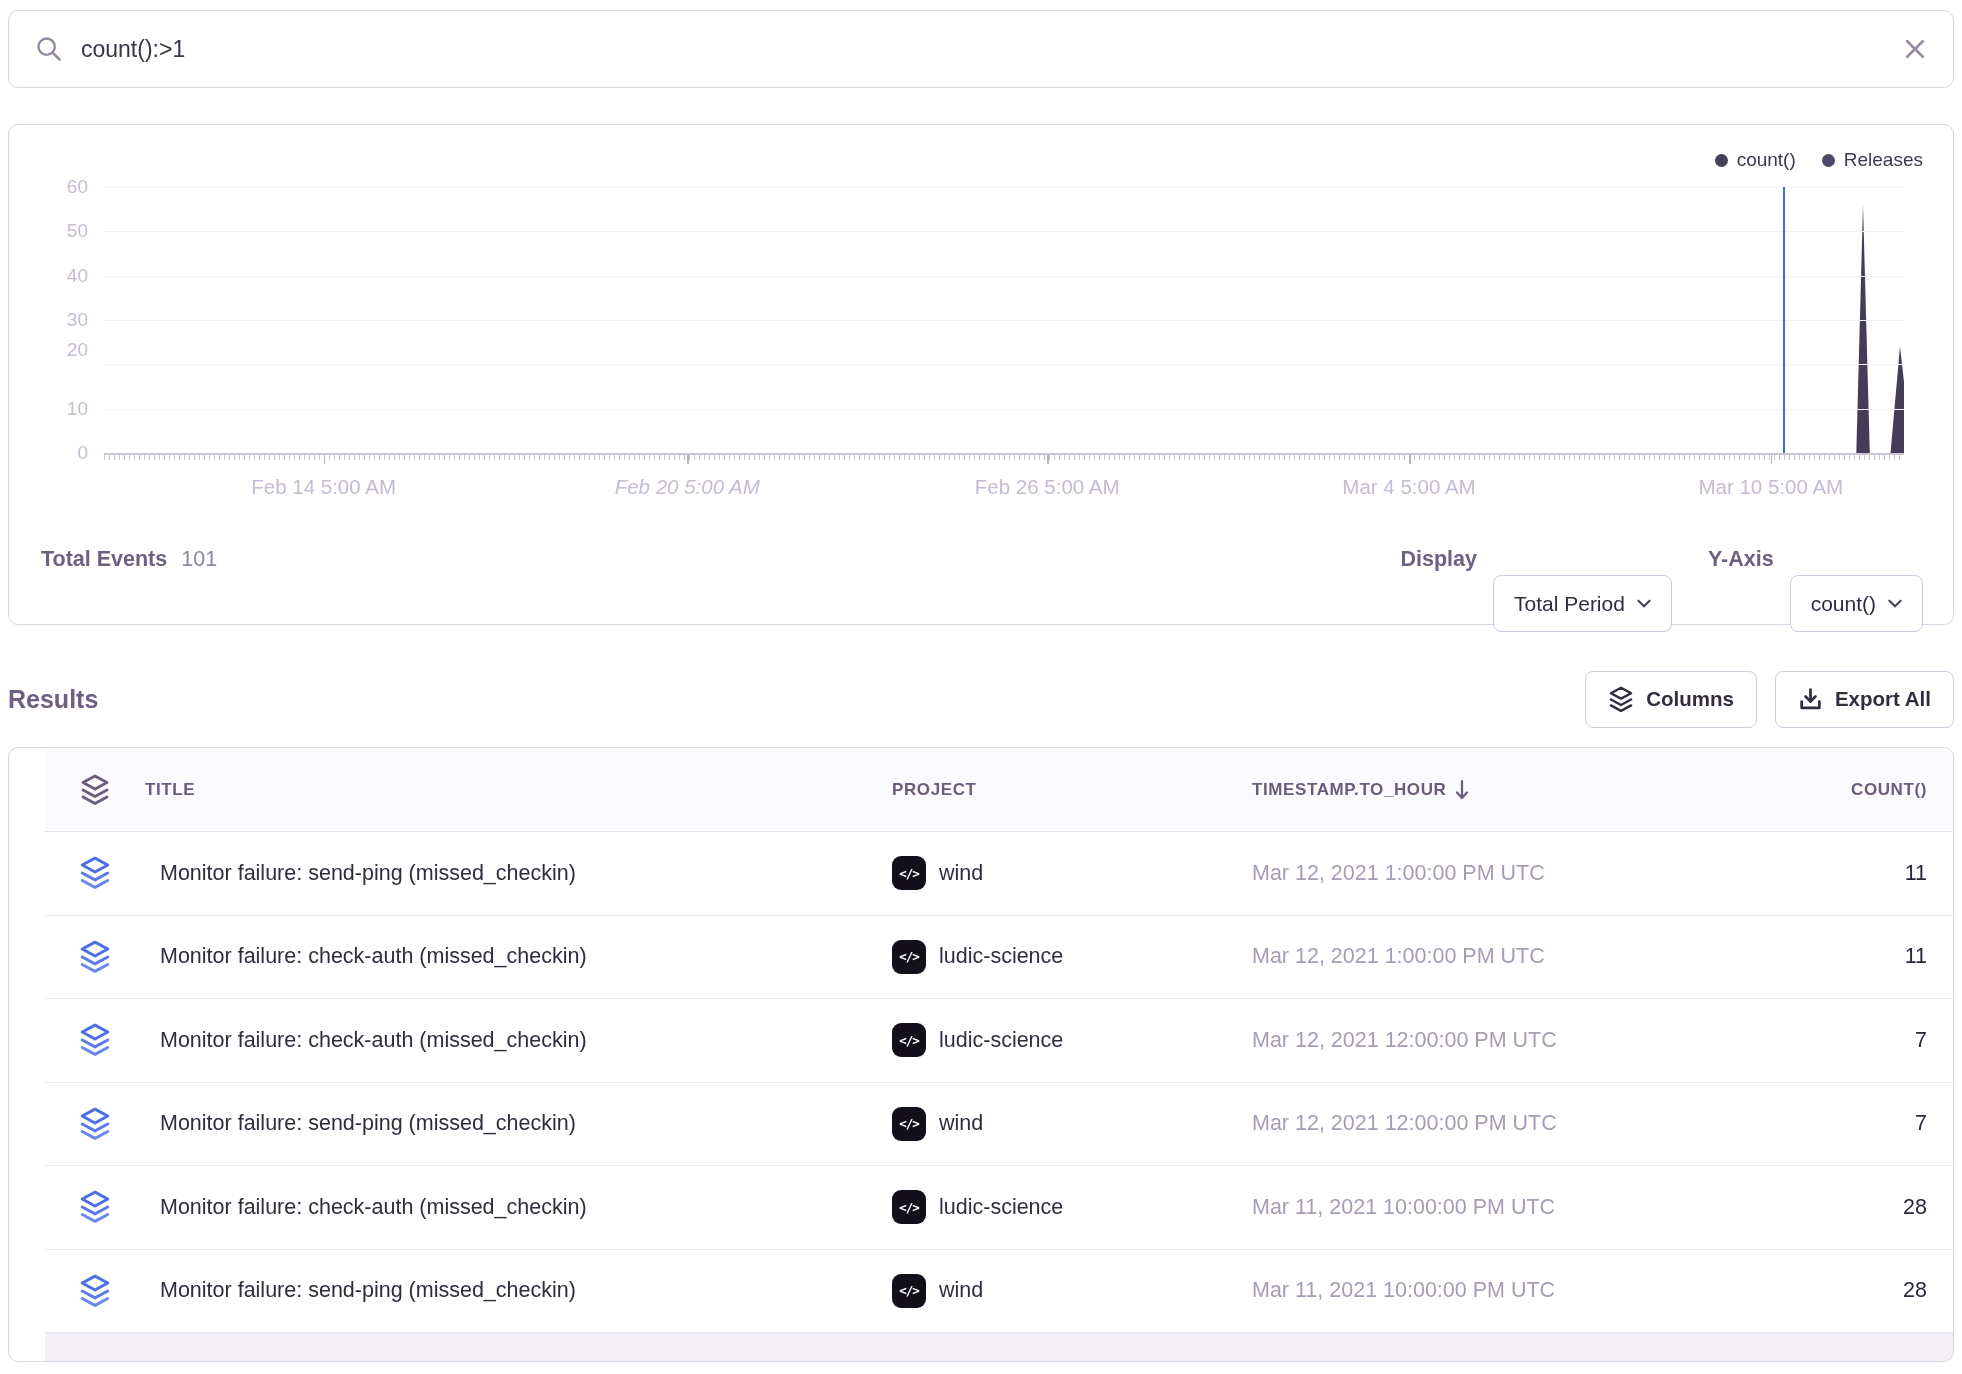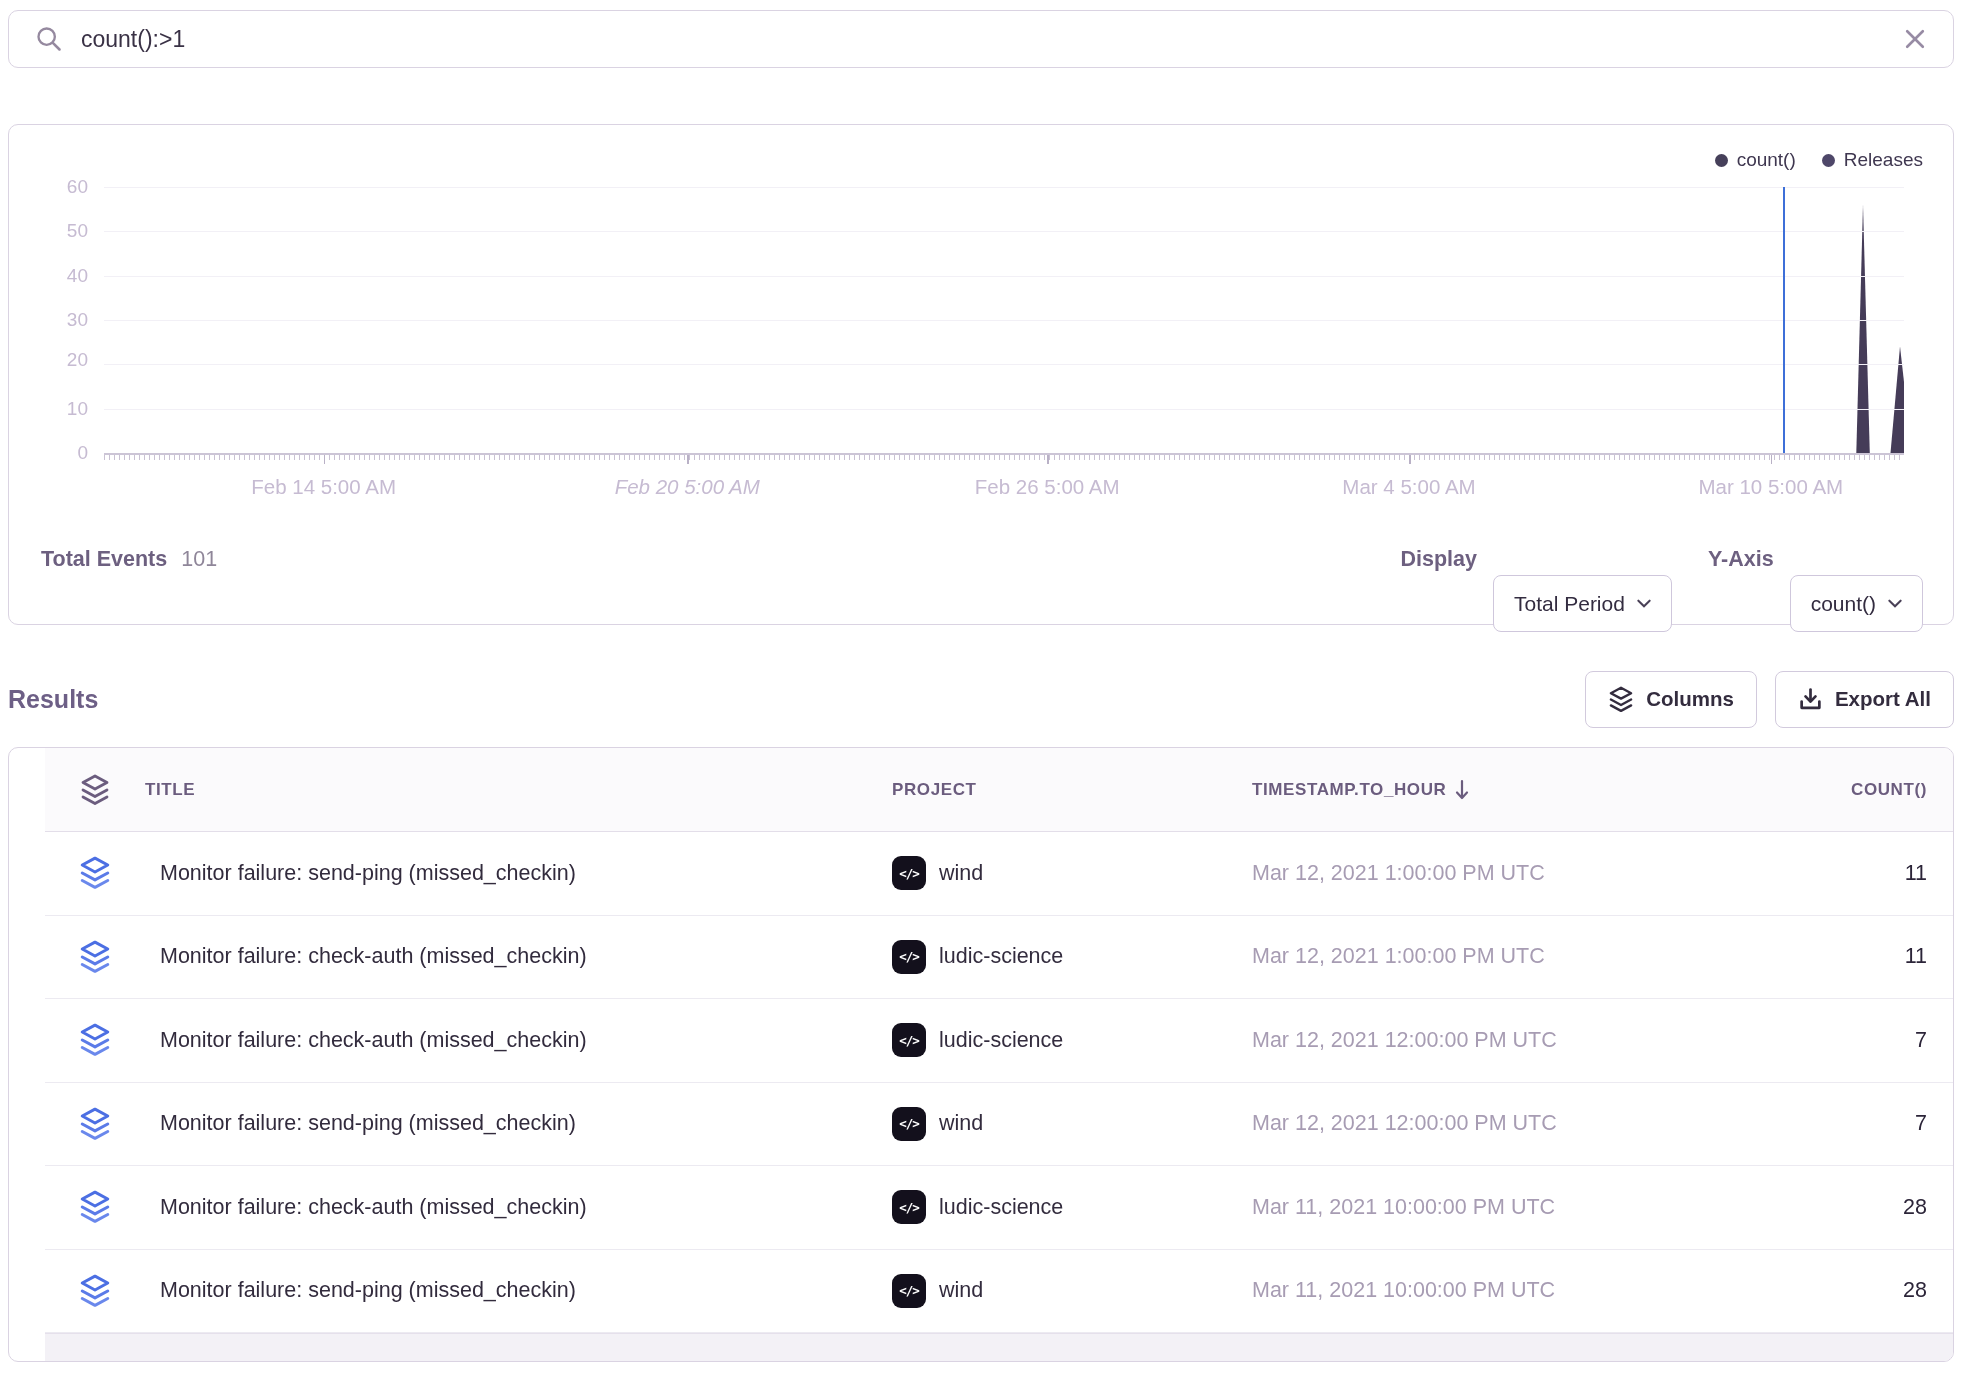--- a/index.html
+++ b/index.html
@@ -3,21 +3,21 @@
 <meta charset="utf-8">
 <style>
   * { box-sizing: border-box; margin: 0; padding: 0; }
   html,body { width: 1962px; height: 1374px; background:#ffffff;
     font-family:"Liberation Sans", sans-serif; color:#332C3E; position:relative; overflow:hidden; }
 
   .panel { position:absolute; left:8px; width:1946px; background:#fff;
     border:1.5px solid #DAD3E2; border-radius:10px;padding-left:36px; }
 
   
-  #search-panel { top:10px; height:58px; display:flex; align-items:center; padding:0 26px; gap:18px; }
+  #search-panel { top:10px; height:78px; display:flex; align-items:center; padding:0 26px; gap:18px; }
   #search-input { flex:1; border:none; outline:none; font-family:"Liberation Sans",sans-serif;
      font-size:23px; color:#393145; background:transparent; }
   .icon-btn { background:none; border:none; cursor:pointer; display:flex; align-items:center; }
 
   
   #chart-panel { top:124px; height:501px; }
   #chart-legend { position:absolute; top:24px; right:30px; display:flex; gap:26px; align-items:center;
      font-size:19px; font-weight:500; color:#3F3750; z-index:5; }
   .legend-item { display:flex; align-items:center; gap:9px; cursor:pointer; }
   .legend-dot { width:13px; height:13px; border-radius:50%; display:inline-block; }
@@ -110,21 +110,21 @@
     <div class="axis-line"></div>
     <div class="axis-minor-ticks"></div>
     <svg id="spikes-svg" preserveAspectRatio="none" viewBox="0 0 1800 266">
         <polygon points="1752.3,266.0 1759.0,17.7 1765.8,266.0" fill="#453C58"></polygon>
         <polygon points="1786.5,266.0 1796.0,159.6 1800.0,195.1 1800.0,266.0" fill="#453C58"></polygon>
       </svg>
   <div class="ytick" style="top: 266px;">0</div>
       <div class="gridline" style="top: 221.667px;"></div>
       <div class="ytick" style="top: 221.667px; text-align: right;">10</div>
       <div class="gridline" style="top: 177.333px;"></div>
-      <div class="ytick" style="top: 173px; text-align: center;">20</div>
+      <div class="ytick" style="top: 163px; text-align: center;">20</div>
       <div class="gridline" style="top: 133px;"></div>
       <div class="ytick" style="top: 133px;">30</div>
       <div class="gridline" style="top: 88.6667px;"></div>
       <div class="ytick" style="top: 88.6667px;">40</div>
       <div class="gridline" style="top: 44.3333px;"></div>
       <div class="ytick" style="top: 44.3333px;">50</div>
       <div class="gridline" style="top: 0px;"></div>
       <div class="ytick" style="top: 0px;">60</div>
       <div class="xtickmark" style="left: 12.2%;"></div>
       <div class="xtick" style="left: 12.2%;">Feb 14 5:00 AM</div>

